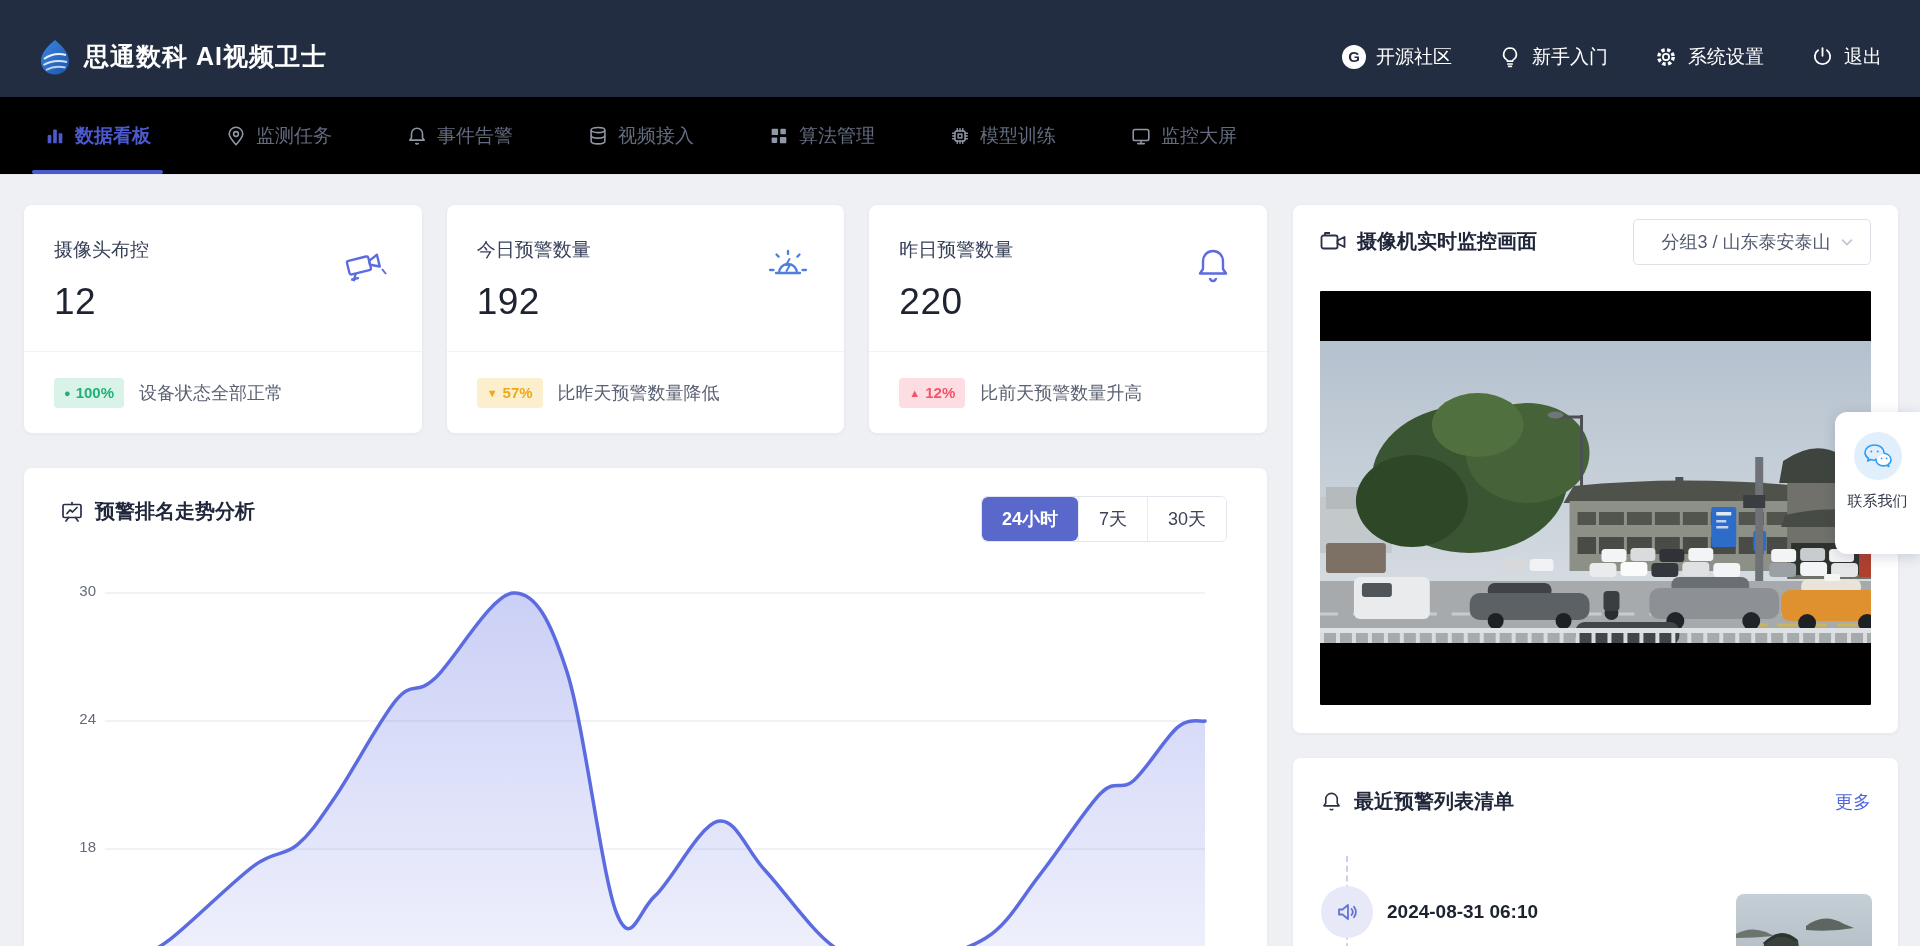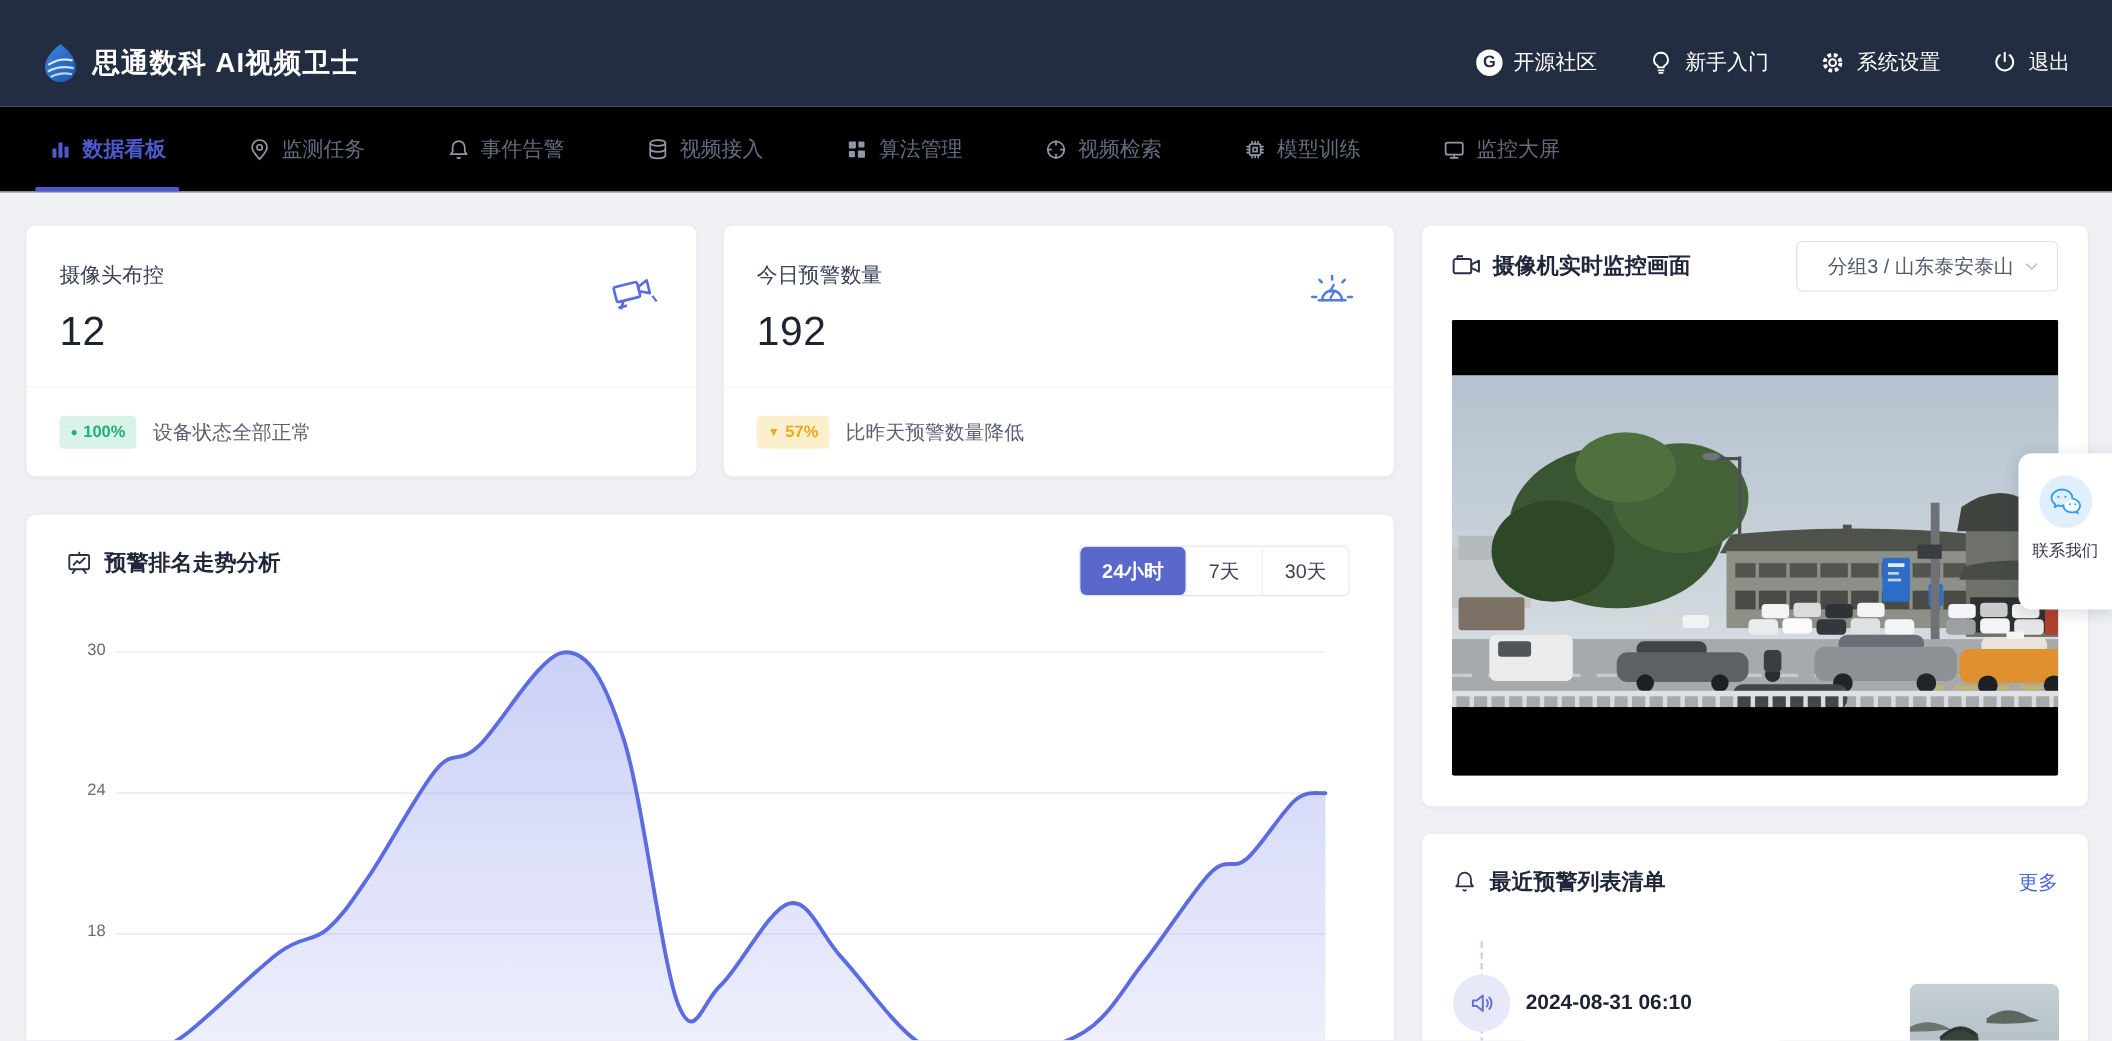--- a/index.html
+++ b/index.html
@@ -213,32 +213,20 @@
         <rect x="4" y="4" width="7" height="7" rx="1"></rect>
           <rect x="13.5" y="4" width="6" height="6" rx="1"></rect>
         <rect x="4" y="13.5" width="6" height="6" rx="1"></rect>
           <rect x="13" y="13" width="7" height="7" rx="1"></rect>
       </svg>
       </span>
     <span>算法管理</span>
   </div>
   <div class="tab">
     <span class="t-ic">
-      <svg width="22" height="22" viewBox="0 0 24 24" fill="none" stroke="currentColor" stroke-width="1.7" stroke-linecap="round">
-        <circle cx="12" cy="12" r="8.2"></circle>
-          <path d="M12 3.8v3.4"></path>
-          <path d="M12 16.8v3.4"></path>
-          <path d="M3.8 12h3.4"></path>
-          <path d="M16.8 12h3.4"></path>
-      </svg>
-      </span>
-    <span>视频检索</span>
-  </div>
-  <div class="tab">
-    <span class="t-ic">
       <svg width="22" height="22" viewBox="0 0 24 24" fill="none" stroke="currentColor" stroke-width="1.6" stroke-linecap="round">
         <rect x="6.5" y="6.5" width="11" height="11" rx="2"></rect>
           <rect x="10" y="10" width="4" height="4"></rect>
         <path d="M9 6.5V4"></path>
           <path d="M12 6.5V4"></path>
           <path d="M15 6.5V4"></path>
         <path d="M9 20v-2.5"></path>
           <path d="M12 20v-2.5"></path>
           <path d="M15 20v-2.5"></path>
         <path d="M6.5 9H4"></path>
@@ -307,20 +295,38 @@
     <div class="stat-divider"></div>
     <div class="stat-footer">
       <span class="badge yellow">
         <span class="sym">▼</span>
         <span>57%</span>
       </span>
       <span class="stat-desc">比昨天预警数量降低</span>
     </div>
   </div>
 
+  <div class="stat-card">
+    <div class="stat-title">昨日预警数量</div>
+    <div class="stat-value">220</div>
+    <span class="stat-ic">
+      <svg width="40" height="42" viewBox="0 0 40 42" fill="none" stroke="#5b6be0" stroke-width="2.4" stroke-linejoin="round">
+        <path d="M20 6a10 10 0 0 1 10 10v8l3 4.5H7L10 24v-8A10 10 0 0 1 20 6z"></path>
+        <path d="M17 33a3 3 0 0 0 6 0"></path>
+      </svg>
+    </span>
+    <div class="stat-divider"></div>
+    <div class="stat-footer">
+      <span class="badge red">
+        <span class="sym">▲</span>
+        <span>12%</span>
+      </span>
+      <span class="stat-desc">比前天预警数量升高</span>
+    </div>
+  </div>
 </section>
 
 <section class="camera-card">
   <div class="panel-head">
     <div class="panel-title">
       <span class="p-ic">
         <svg width="26" height="22" viewBox="0 0 26 22" fill="none" stroke="currentColor" stroke-width="1.8" stroke-linejoin="round">
           <rect x="1.5" y="4.5" width="16" height="13" rx="2"></rect>
           <path d="M17.5 9.5l7-3.5v10l-7-3.5z"></path>
           <path d="M5 4.5V2h5"></path>

